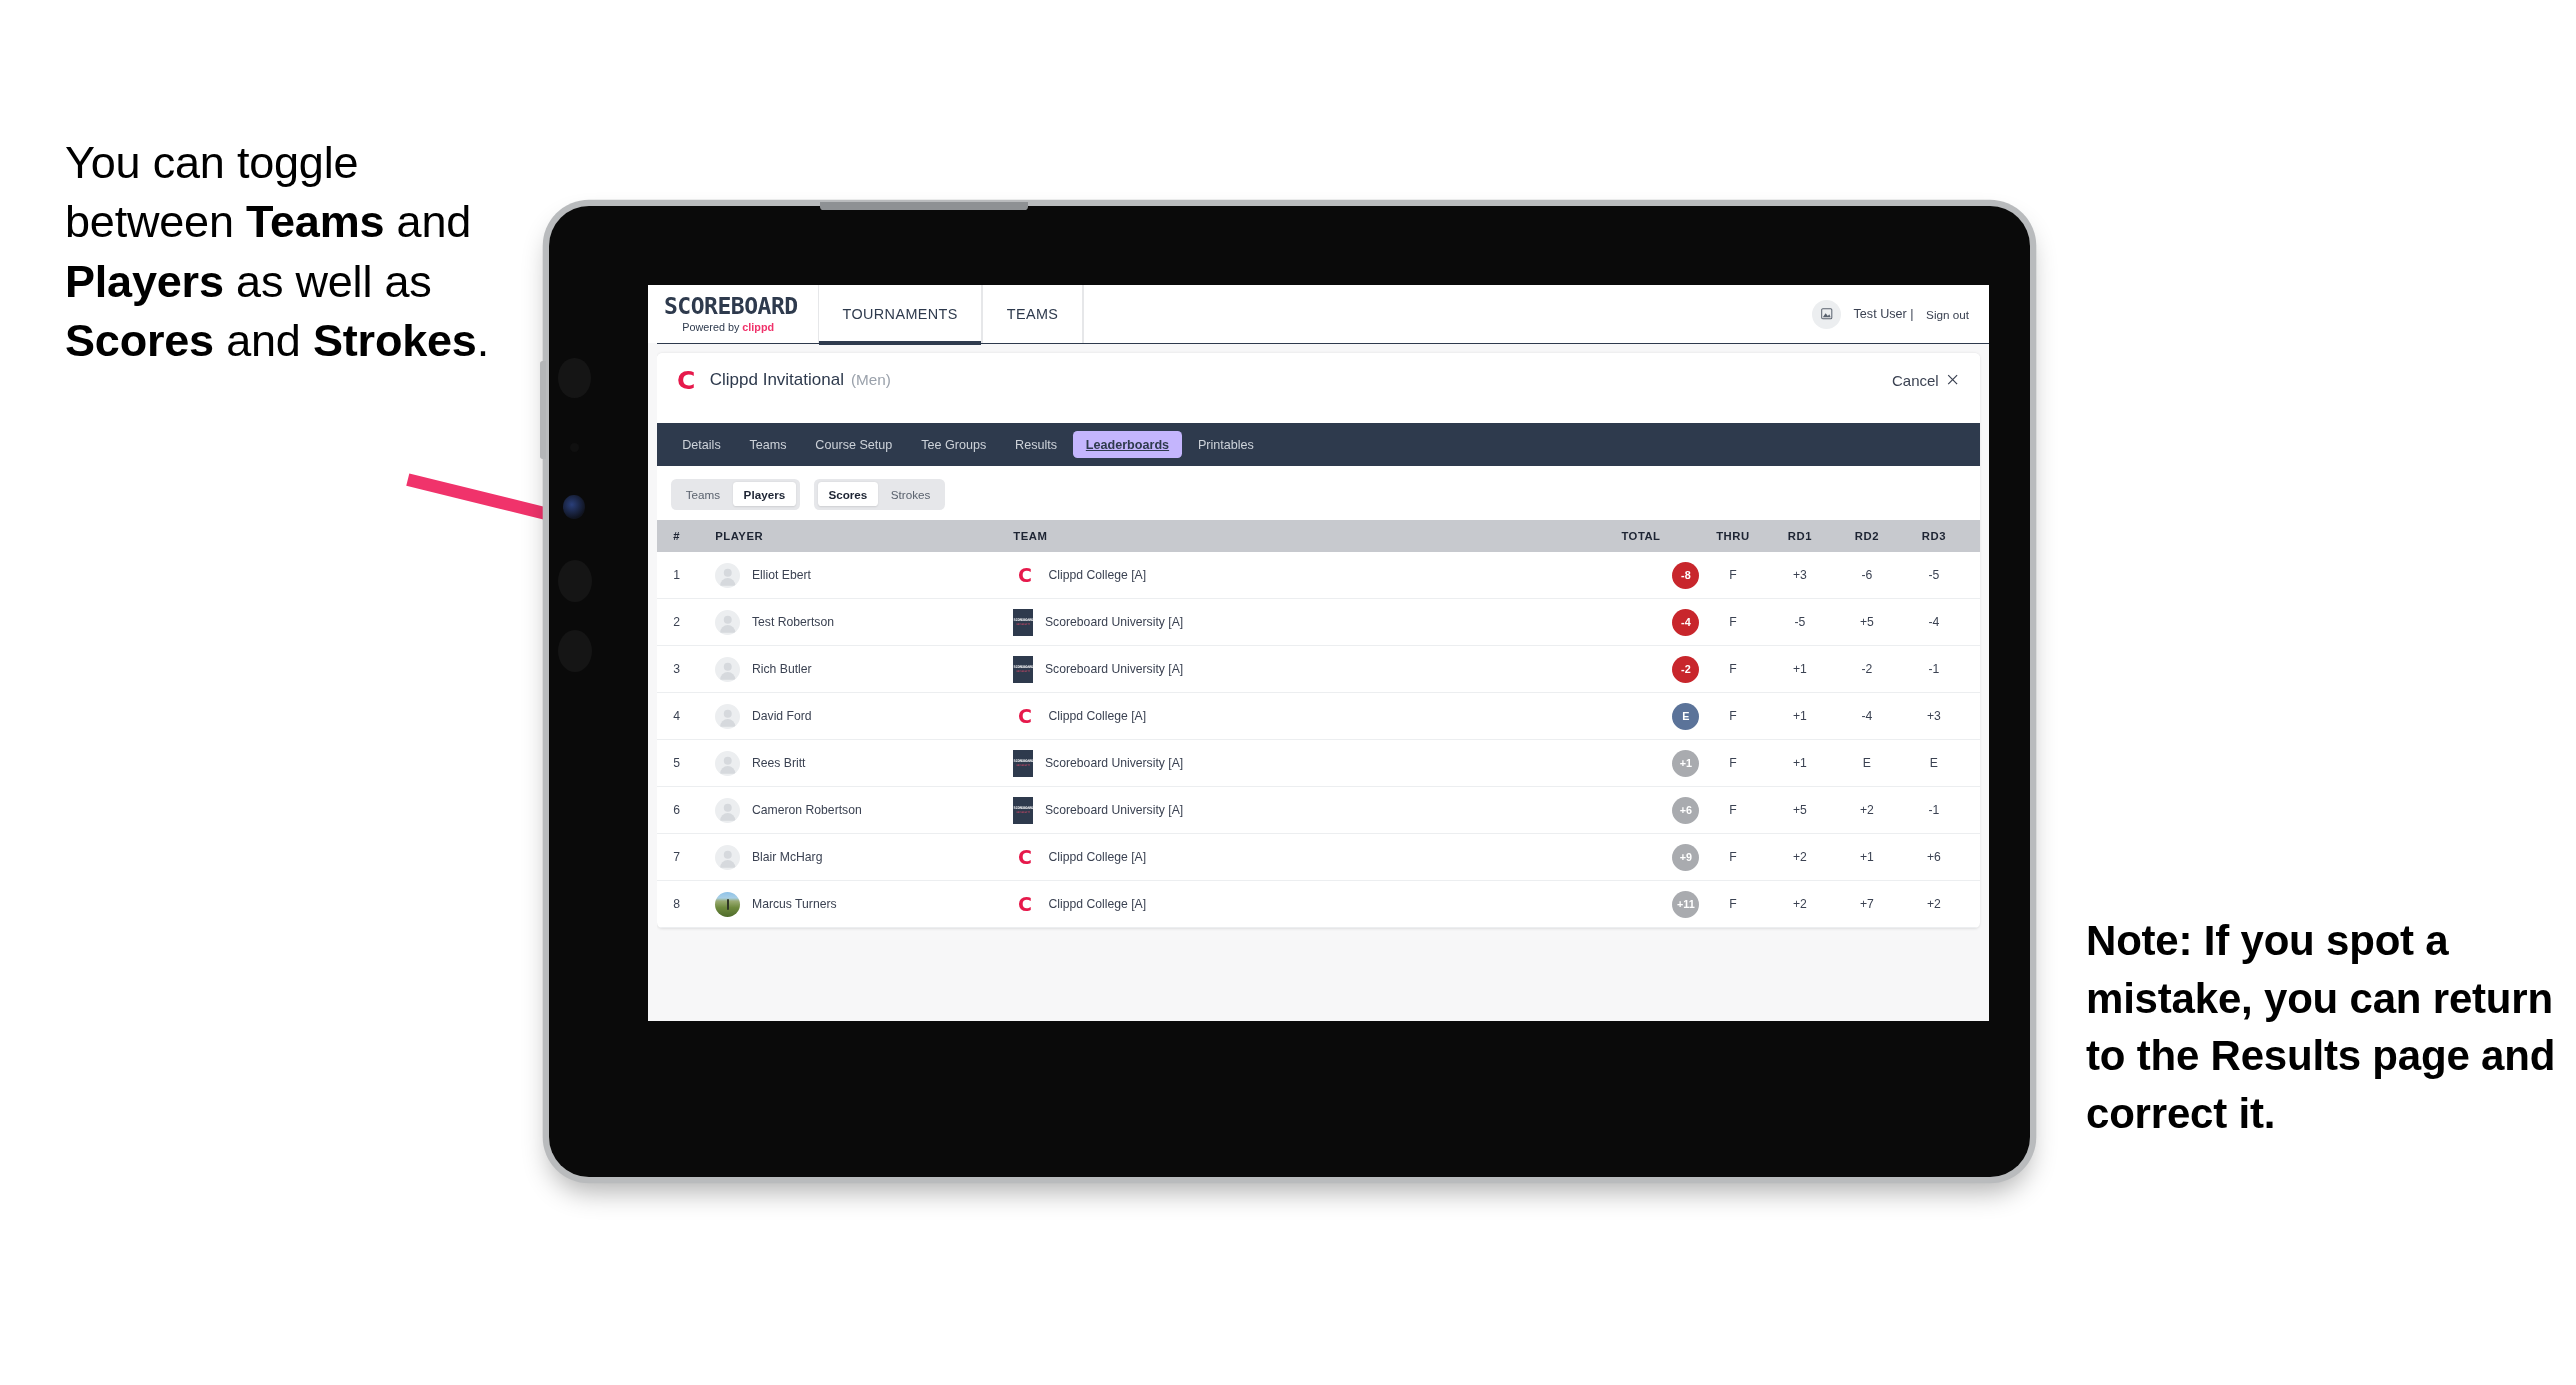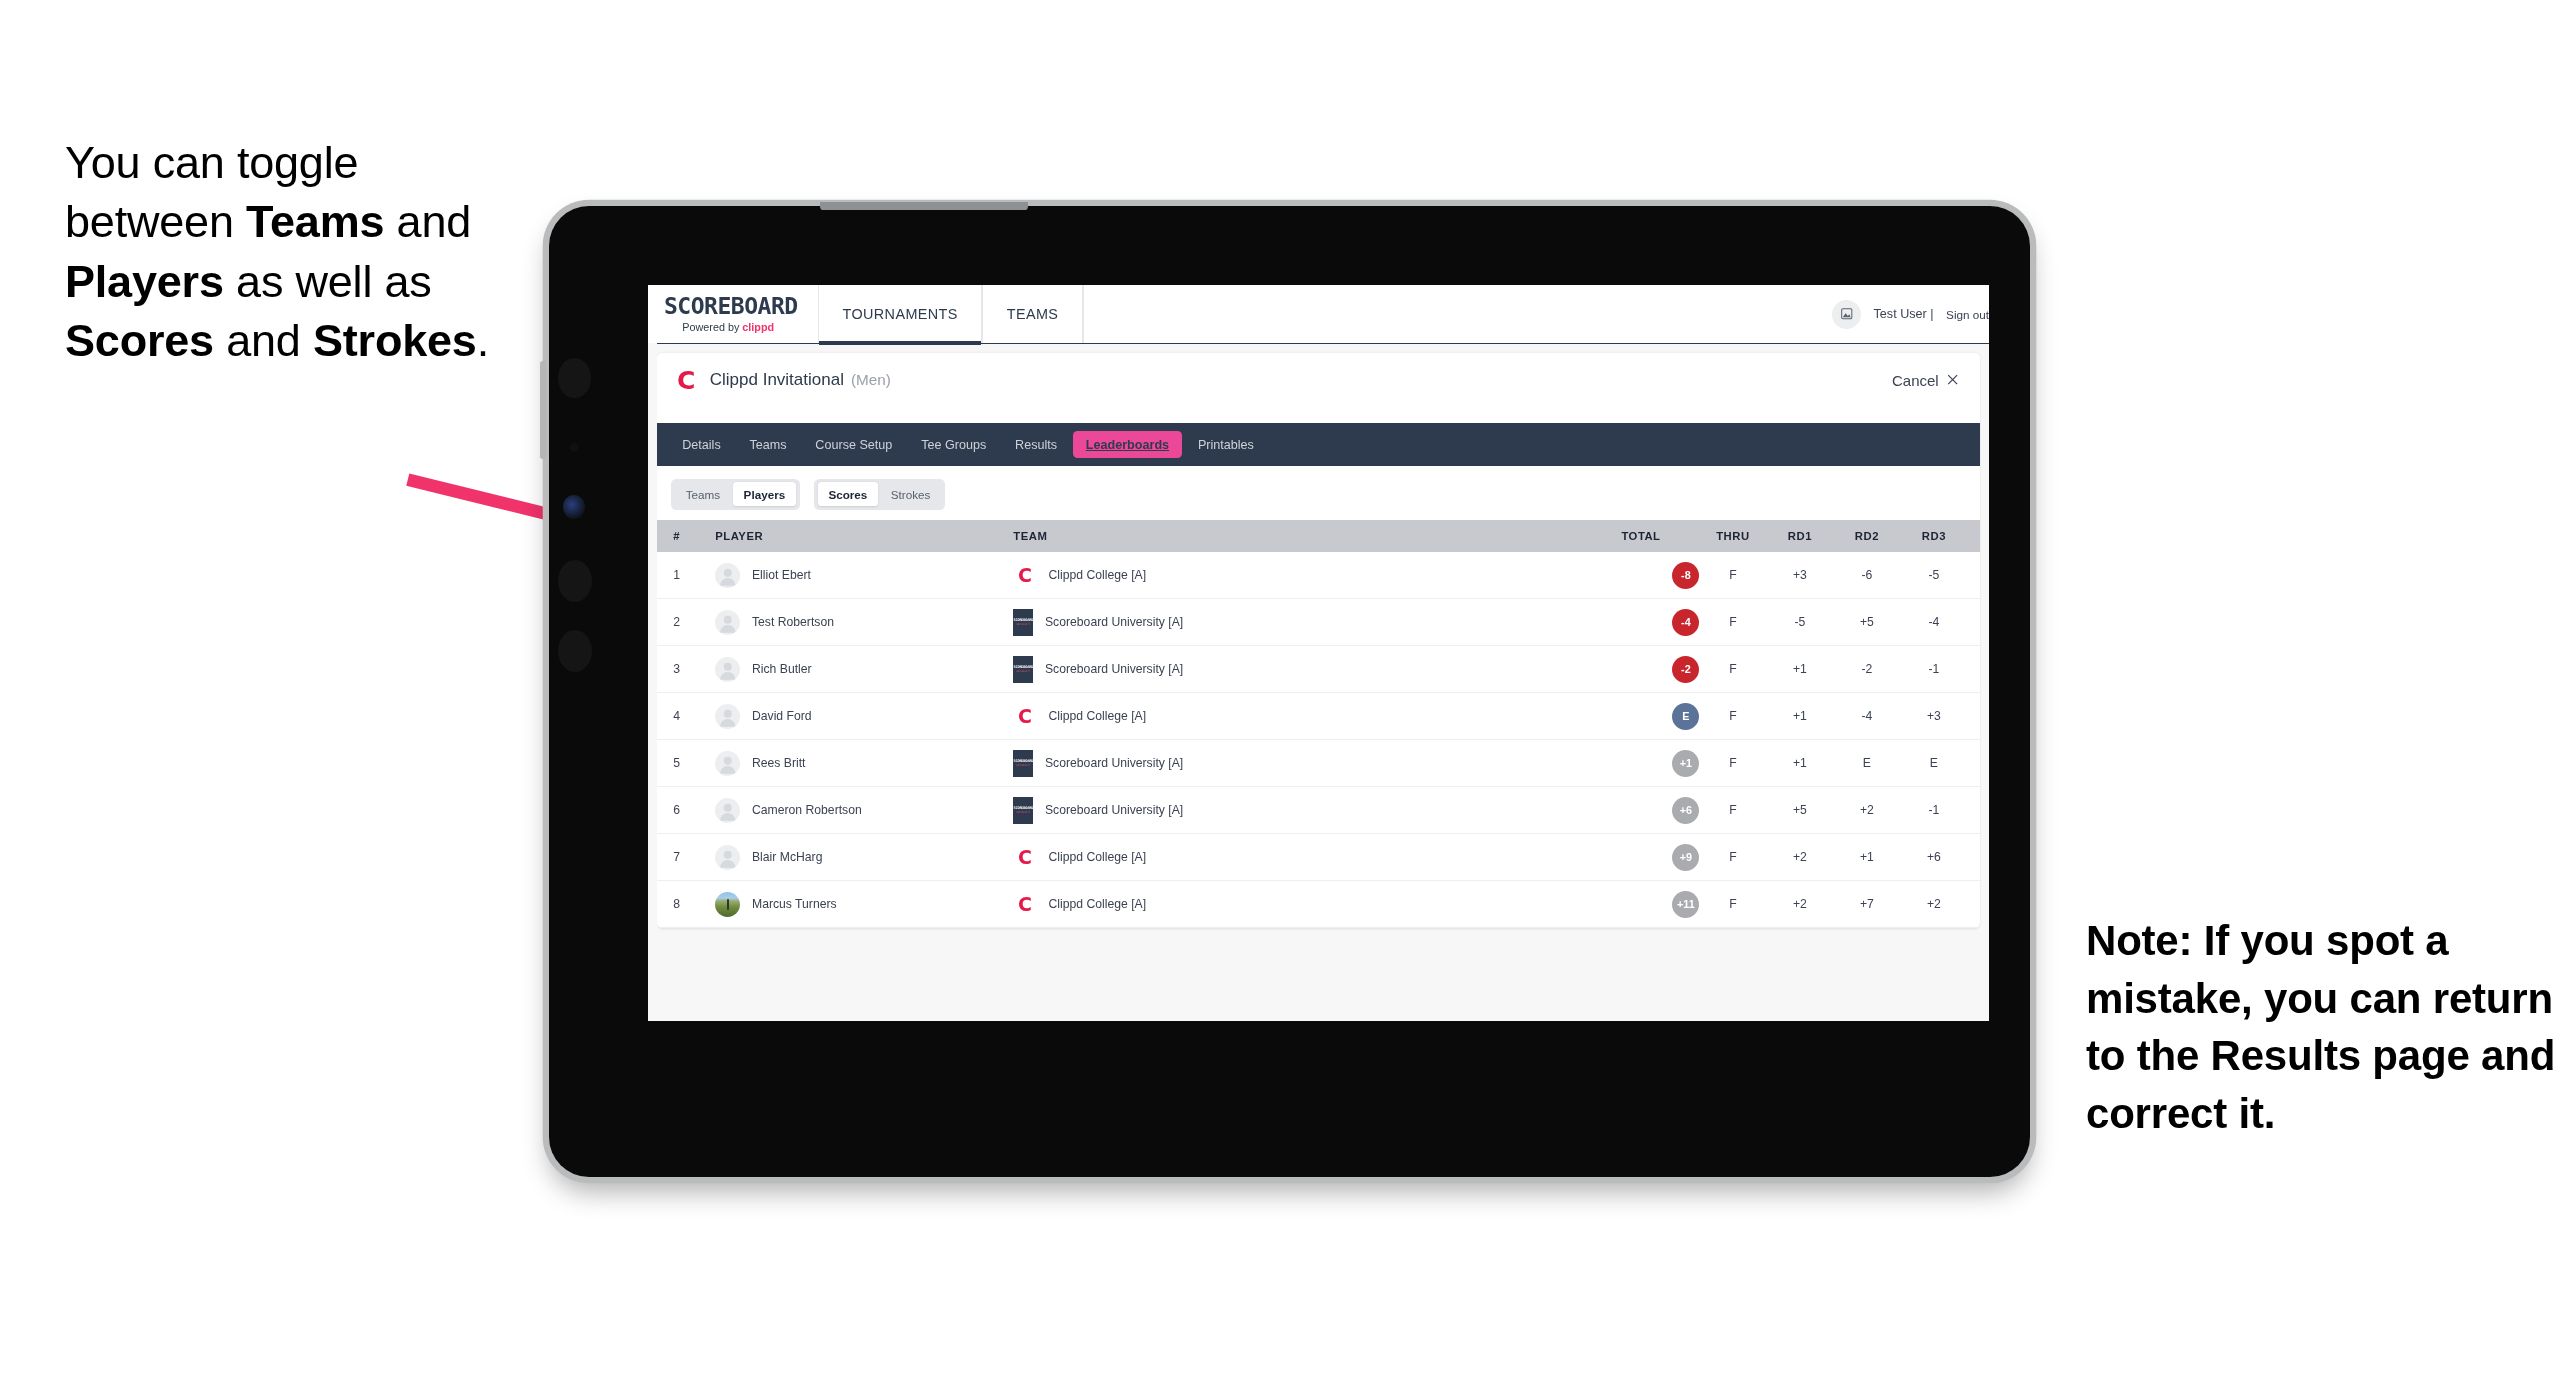--- a/index.html
+++ b/index.html
@@ -154,20 +154,21 @@
     position: absolute;
     left: 0; right: 0; bottom: -1.8px;
     height: 3.6px;
     background: #2e3a4d;
   }
   #topnav-spacer { flex: 1; border-left: 0.9px solid #e6e7e9; }
   #user-area {
     display: flex;
     align-items: center;
     gap: 12.6px;
+    padding-right: 20px;
   }
   #user-avatar {
     width: 29px; height: 29px;
     border-radius: 50%;
     background: #eceef0;
     display: flex; align-items: center; justify-content: center;
   }
   #user-name { font-size: 12.6px; color: #3b4252; }
   #sign-out { font-size: 11.7px; color: #3b4252; cursor: pointer; }
 
@@ -214,21 +215,21 @@
   }
   .sec-tab {
     font-size: 12.6px;
     color: #cdd2d9;
     padding: 6.3px 12.6px;
     border-radius: 4.5px;
     cursor: pointer;
     white-space: nowrap;
   }
   .sec-tab.active {
-    background: #ec4899;
+    background: #c4b5fd;
     color: #2e3a4d;
     font-weight: 700;
     text-decoration: underline;
   }
 
   
   #toggle-row {
     display: flex;
     gap: 14.4px;
     padding: 12.6px 14.4px 10.8px 14.4px;

